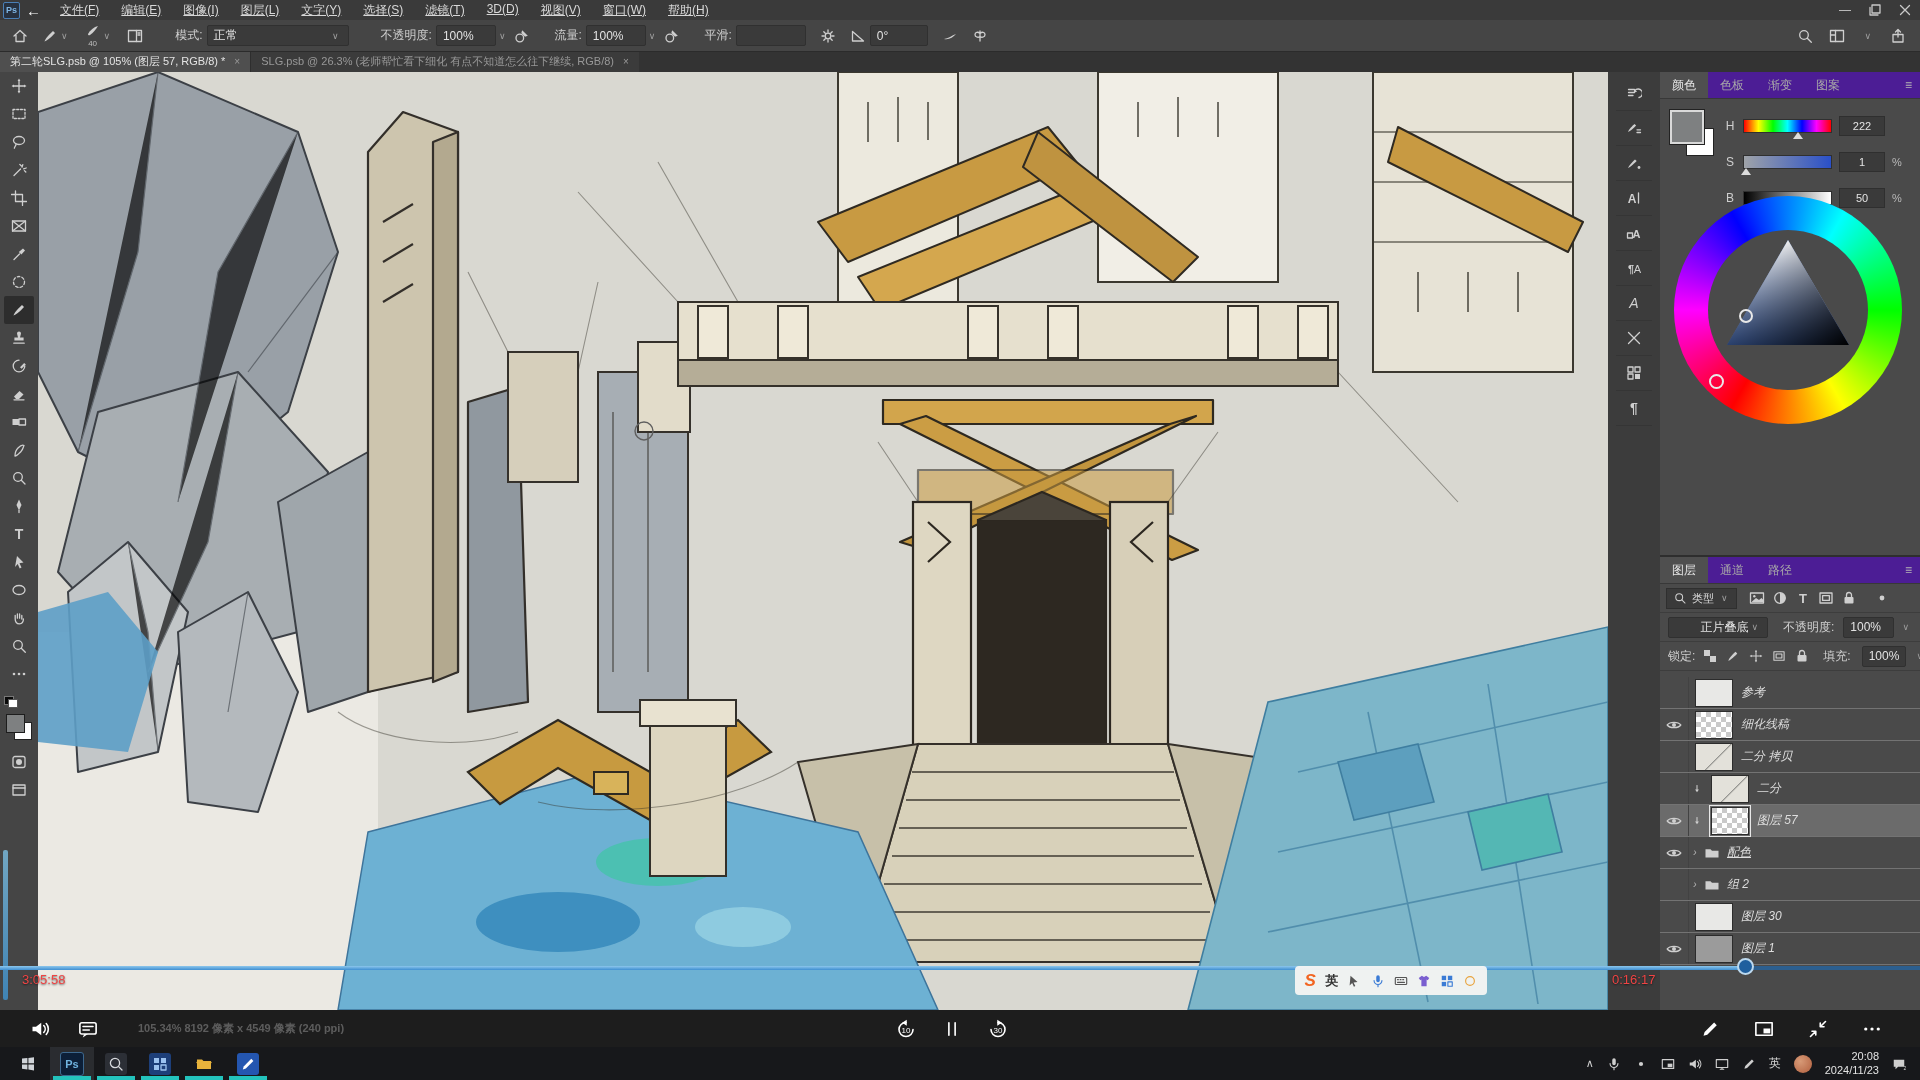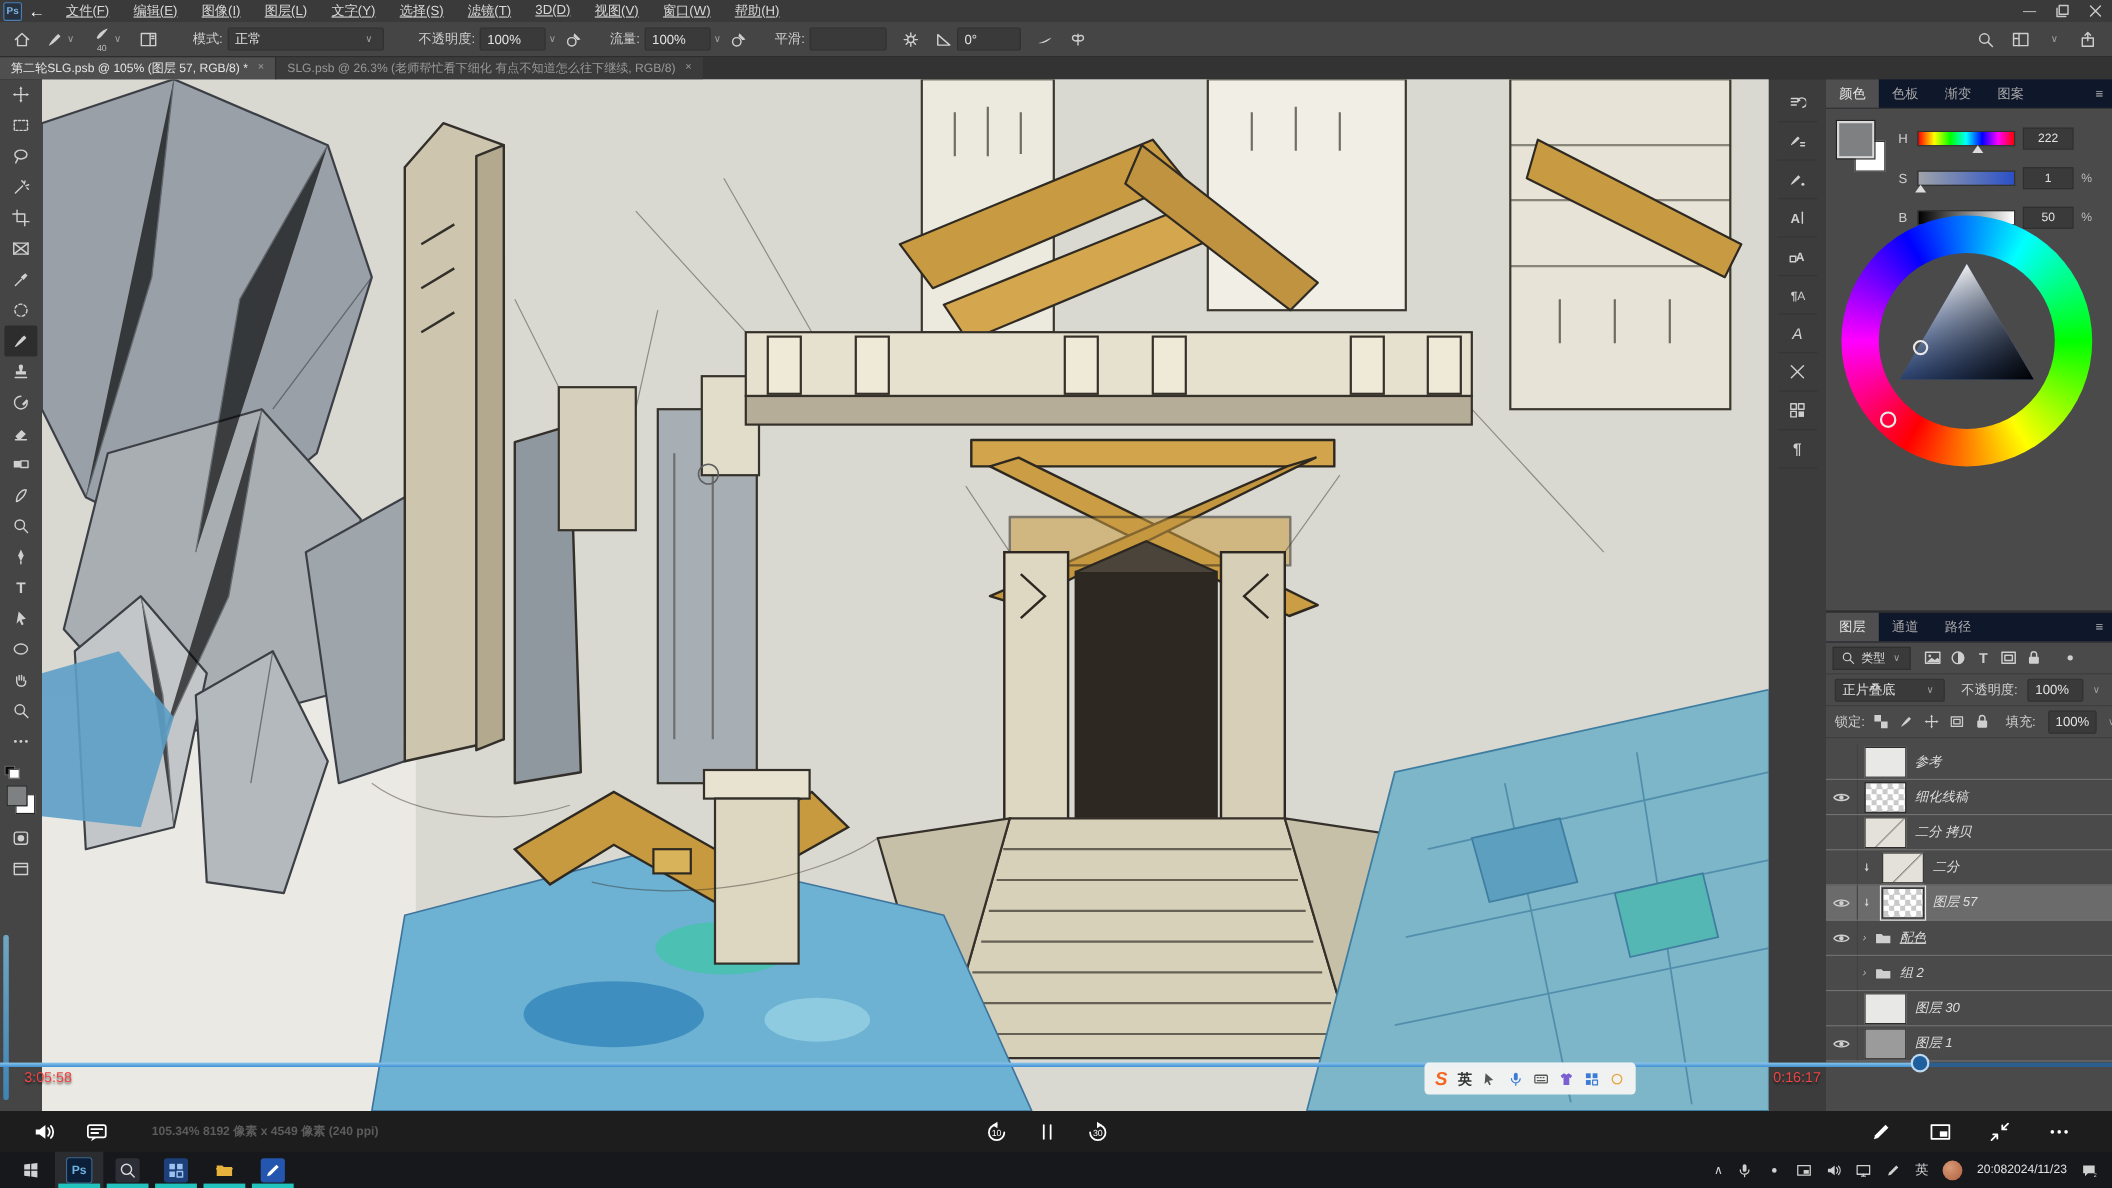--- a/index.html
+++ b/index.html
@@ -50,21 +50,21 @@
   
   .canvas{left:38px;top:72px;width:1570px;height:938px;background:#d9d8d1;overflow:hidden;z-index:1;}
   
   .dockstrip{left:1608px;top:72px;width:52px;height:938px;background:#3c3c3c;z-index:20;
     display:flex;flex-direction:column;align-items:center;padding-top:4px;box-sizing:border-box;}
   .dock-cell{width:36px;height:34px;display:flex;align-items:center;justify-content:center;color:#c6c6c6;border-bottom:1px solid #353535;}
   
   .panel{background:#4a4a4a;z-index:20;box-sizing:border-box;}
   .color-panel{left:1660px;top:72px;width:260px;height:483px;}
   .layers-panel{left:1660px;top:555px;width:260px;height:455px;border-top:2px solid #2e2e2e;}
-  .panel-tabs{display:flex;align-items:center;height:26px;background:#0f172a;border-bottom:1px solid #383838;}
+  .panel-tabs{display:flex;align-items:center;height:26px;background:#4c1d95;border-bottom:1px solid #383838;}
   .panel-tab{padding:0 12px;height:26px;display:flex;align-items:center;font-size:12px;color:#a8a8a8;}
   .panel-tab.active{background:#4f4f4f;color:#e6e6e6;}
   .panel-menu{margin-left:auto;margin-right:8px;color:#b5b5b5;font-size:12px;}
   .hsb-row{display:flex;align-items:center;margin:10px 8px 0 8px;gap:7px;}
   .hsb-label{width:12px;color:#cfcfcf;font-size:12px;text-align:center;}
   .slider{position:relative;flex:1;height:12px;border:1px solid #303030;}
   .slider .marker{position:absolute;bottom:-7px;width:0;height:0;border-left:5px solid transparent;border-right:5px solid transparent;
     border-bottom:7px solid #dcdcdc;transform:translateX(-5px);}
   .hsb-val{width:44px;height:18px;background:#3a3a3a;border:1px solid #2f2f2f;color:#e3e3e3;font-size:11px;
     display:flex;align-items:center;justify-content:center;}
@@ -113,21 +113,21 @@
   .sg-icon{display:flex;color:#555;}
   .sg-icon svg{width:14px;height:14px;}
   
   .taskbar{left:0;top:1047px;width:1920px;height:33px;background:#17181b;z-index:60;display:flex;align-items:center;}
   .tb-app{position:relative;width:44px;height:33px;display:flex;align-items:center;justify-content:center;}
   .tb-app .under{position:absolute;left:3px;right:3px;bottom:0;height:4px;background:#23c3bd;}
   .tb-app.active-app{background:#2a2c30;}
   .app-badge{width:22px;height:22px;border-radius:3px;display:flex;align-items:center;justify-content:center;font-size:11px;font-weight:bold;}
   .tray{margin-left:auto;display:flex;align-items:center;gap:13px;padding-right:14px;color:#d2d2d2;}
   .tray .ticon svg{width:14px;height:14px;}
-  .clock{display:flex;flex-direction:row;align-items:flex-end;line-height:1.25;font-size:11px;color:#e3e3e3;}
+  .clock{display:flex;flex-direction:column;align-items:flex-end;line-height:1.25;font-size:11px;color:#e3e3e3;}
   .avatar-dot{width:18px;height:18px;border-radius:50%;background:radial-gradient(circle at 35% 35%,#d79a77,#b15f3e);}
 </style>
 </head>
 <body>
 
 <div id="stage">
 
   <div class="abs canvas">
     <svg width="1570" height="938" viewBox="0 0 1570 938">
       <rect x="0" y="0" width="1570" height="938" fill="#d9d8d1"></rect>
@@ -784,21 +784,21 @@
             </svg>
           </span>
         <span class="ticon" style="margin-left:10px">
             <svg viewBox="0 0 16 16">
               <circle class="f" cx="8" cy="8" r="2.4"></circle>
             </svg>
           </span>
       </span>
     </div>
     <div class="lp-blend">
-      <span class="fbox ob-box" style="width:102px;justify-content:space-between">
+      <span class="fbox ob-box" style="width:102px;justify-content:flex-end">
         <span>正片叠底</span>
           <span class="caret">∨</span>
       </span>
       <span class="ob-label" style="margin-left:10px">不透明度:</span>
       <span class="ob-box" style="width:44px">100%</span>
       <span class="caret">∨</span>
     </div>
     <div class="lp-lock">
       <span class="ob-label" style="margin:0">锁定:</span>
       <span class="ticon">

